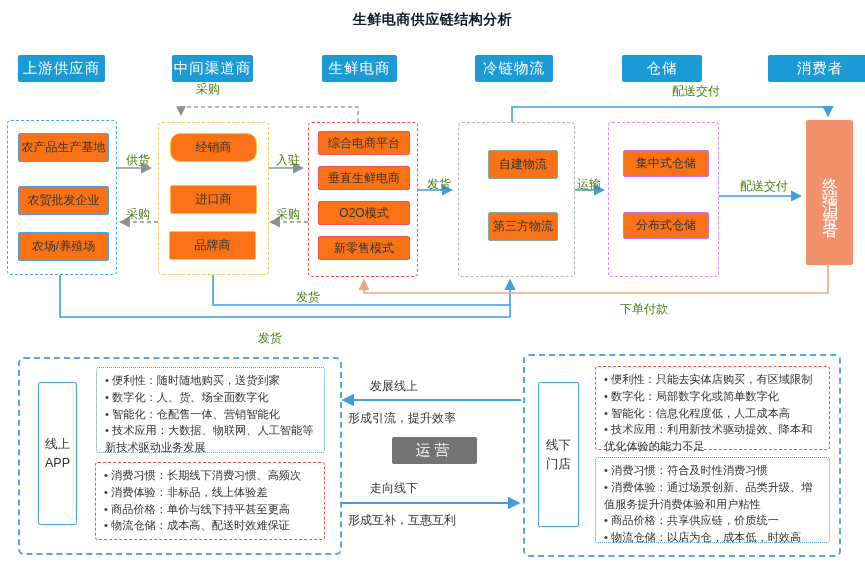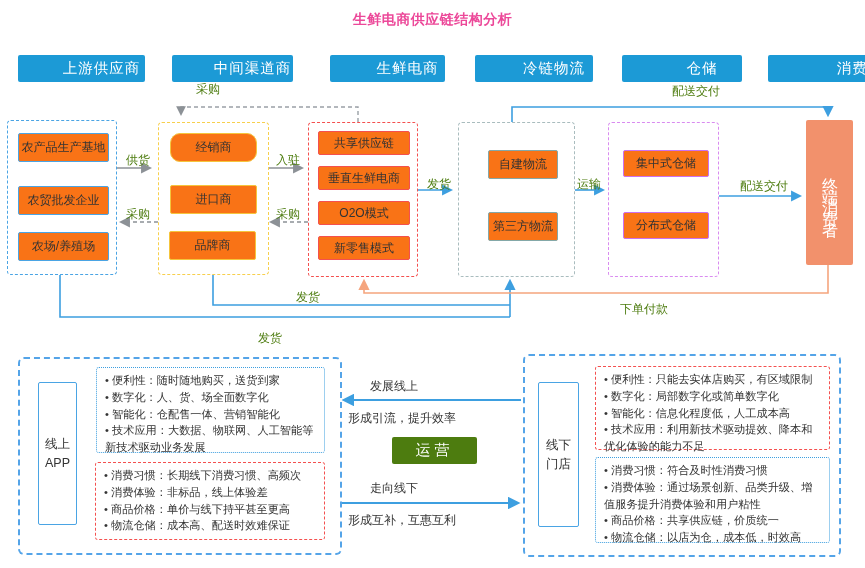--- a/index.html
+++ b/index.html
@@ -1,19 +1,19 @@
 <!DOCTYPE html>
 <html><head>
 <meta charset="utf-8">
 <style>
   html,body{margin:0;padding:0;background:#fff;}
   body{font-family:"Liberation Sans","DejaVu Sans",sans-serif;}
   .canvas{position:relative;width:865px;height:568px;background:#fff;overflow:hidden;}
-  .title{position:absolute;left:0;right:0;top:11px;text-align:center;font-size:14px;font-weight:bold;color:#ec4899;letter-spacing:.5px;}
-  .hdr{position:absolute;height:27px;background:#1c9ad6;color:#fff;font-size:14.5px;font-weight:500;display:flex;align-items:center;justify-content:center;border-radius:2px;letter-spacing:1px;padding-left:40px;}
+  .title{position:absolute;left:0;right:0;top:11px;text-align:center;font-size:14px;font-weight:bold;color:#0f172a;letter-spacing:.5px;}
+  .hdr{position:absolute;height:27px;background:#1c9ad6;color:#fff;font-size:14.5px;font-weight:500;display:flex;align-items:center;justify-content:center;border-radius:2px;letter-spacing:1px;}
   .grp{position:absolute;border-radius:4px;background:#fff;}
   .g-blue{border:1.5px dashed #4aa4e4;}
   .g-yellow{border:1.5px dashed #f7cf4d;}
   .g-red{border:1.5px dashed #f4504f;}
   .g-gray{border:1.5px dashed #a9bcbe;}
   .g-purple{border:1.5px dashed #d98bf0;}
   .item{position:absolute;background:#f97316;display:flex;align-items:center;justify-content:center;font-size:12px;color:#333;border-radius:2px;}
   .i-blue{border:1px solid #4aa4e4;}
   .i-yellow{border:1px solid #f5c53c;}
   .i-red{border:1px solid #f4504f;}
@@ -21,21 +21,21 @@
   .i-purple{border:1px solid #cc70f0;}
   .consumer{position:absolute;left:806px;top:120px;width:47px;height:145px;background:#f2916c;color:#fff;display:flex;align-items:center;justify-content:center;writing-mode:vertical-rl;text-orientation:upright;letter-spacing:11px;font-size:16px;font-weight:500;border-radius:2px;}
   .lbl{position:absolute;font-size:12px;color:#4d7c0f;white-space:nowrap;}
   svg.wires{position:absolute;left:0;top:0;pointer-events:none;}
   .panel{position:absolute;border:2px dashed #54a4e8;border-radius:6px;background:#fff;}
   .sideTag{position:absolute;border:1px solid #4aa4e4;background:#fff;color:#333;font-size:12.5px;display:flex;align-items:center;justify-content:center;text-align:center;line-height:19px;padding:1px;box-sizing:border-box;border-radius:2px;}
   .bullets{position:absolute;box-sizing:border-box;padding:4px 8px;font-size:11.2px;line-height:16.8px;color:#333;border-radius:3px;background:#fff;}
   .b-dotblue{border:1px dotted #3d9fe0;}
   .b-dashred{border:1px dashed #f4504f;}
   .bullet::before{content:"• ";}
-  .opBtn{position:absolute;left:392px;top:437px;width:85px;height:27px;background:#4d7c0f;color:#fff;font-size:15px;font-weight:500;display:flex;align-items:center;justify-content:center;border-radius:2px;letter-spacing:4px;}
+  .opBtn{position:absolute;left:392px;top:437px;width:85px;height:27px;background:#737373;color:#fff;font-size:15px;font-weight:500;display:flex;align-items:center;justify-content:center;border-radius:2px;letter-spacing:4px;}
   .mid-lbl{position:absolute;font-size:12px;color:#333;text-align:center;white-space:nowrap;}
 </style>
 </head>
 <body>
 
 <div class="canvas">
 
   <div class="title">生鲜电商供应链结构分析</div>
 
   <svg class="wires" width="865" height="568" viewBox="0 0 865 568">
@@ -65,37 +65,37 @@
     <path d="M60,273 L60,317 L510,317" fill="none" stroke="#3d9fe0" stroke-width="1.6"></path>
     <path d="M510,317 L510,281" fill="none" stroke="#3d9fe0" stroke-width="1.6" marker-end="url(#mBlue)"></path>
     <path d="M521,400 L344,400" fill="none" stroke="#3d9fe0" stroke-width="1.8" marker-end="url(#mBlue)"></path>
     <path d="M341,503 L518,503" fill="none" stroke="#3d9fe0" stroke-width="1.8" marker-end="url(#mBlue)"></path>
 
     <path d="M828,265 L828,293 L364,293 L364,281" fill="none" stroke="#f5a57e" stroke-width="1.6" marker-end="url(#mOrange)"></path>
   </svg>
 
   <div class="hdr" style="left:18px;top:55px;width:87px;">上游供应商</div>
   <div class="hdr" style="left:172px;top:55px;width:81px;">中间渠道商</div>
-  <div class="hdr" style="left:330px;top:55px;width:75px;">生鲜电商</div>
+  <div class="hdr" style="left:322px;top:55px;width:75px;">生鲜电商</div>
   <div class="hdr" style="left:475px;top:55px;width:78px;">冷链物流</div>
   <div class="hdr" style="left:622px;top:55px;width:80px;">仓储</div>
   <div class="hdr" style="left:768px;top:55px;width:104px;">消费者</div>
 
   <div class="grp g-blue" style="left:7px;top:120px;width:108px;height:153px;"></div>
   <div class="item i-blue" style="left:18px;top:133px;width:89px;height:27px;">农产品生产基地</div>
   <div class="item i-blue" style="left:18px;top:186px;width:89px;height:27px;">农贸批发企业</div>
   <div class="item i-blue" style="left:18px;top:232px;width:89px;height:27px;text-align:center;">农场/养殖场</div>
 
   <div class="grp g-yellow" style="left:158px;top:122px;width:109px;height:151px;"></div>
   <div class="item i-yellow" style="left:170px;top:133px;width:85px;height:27px;border-radius:10px;">经销商</div>
   <div class="item i-yellow" style="left:170px;top:185px;width:85px;height:27px;">进口商</div>
   <div class="item i-yellow" style="left:154px;top:231px;width:85px;height:27px;margin-left:15px;">品牌商</div>
 
   <div class="grp g-red" style="left:308px;top:122px;width:108px;height:153px;"></div>
-  <div class="item i-red" style="left:318px;top:131px;width:90px;height:22px;">共享供应链</div>
+  <div class="item i-red" style="left:318px;top:131px;width:90px;height:22px;">综合电商平台</div>
   <div class="item i-red" style="left:318px;top:166px;width:90px;height:22px;">垂直生鲜电商</div>
   <div class="item i-red" style="left:318px;top:201px;width:90px;height:22px;">O2O模式</div>
   <div class="item i-red" style="left:318px;top:236px;width:90px;height:22px;">新零售模式</div>
 
   <div class="grp g-gray" style="left:458px;top:122px;width:115px;height:153px;"></div>
   <div class="item i-gray" style="left:488px;top:150px;width:68px;height:27px;">自建物流</div>
   <div class="item i-gray" style="left:488px;top:212px;width:68px;height:27px;">第三方物流</div>
 
   <div class="grp g-purple" style="left:608px;top:122px;width:109px;height:153px;"></div>
   <div class="item i-purple" style="left:623px;top:150px;width:84px;height:25px;">集中式仓储</div>

